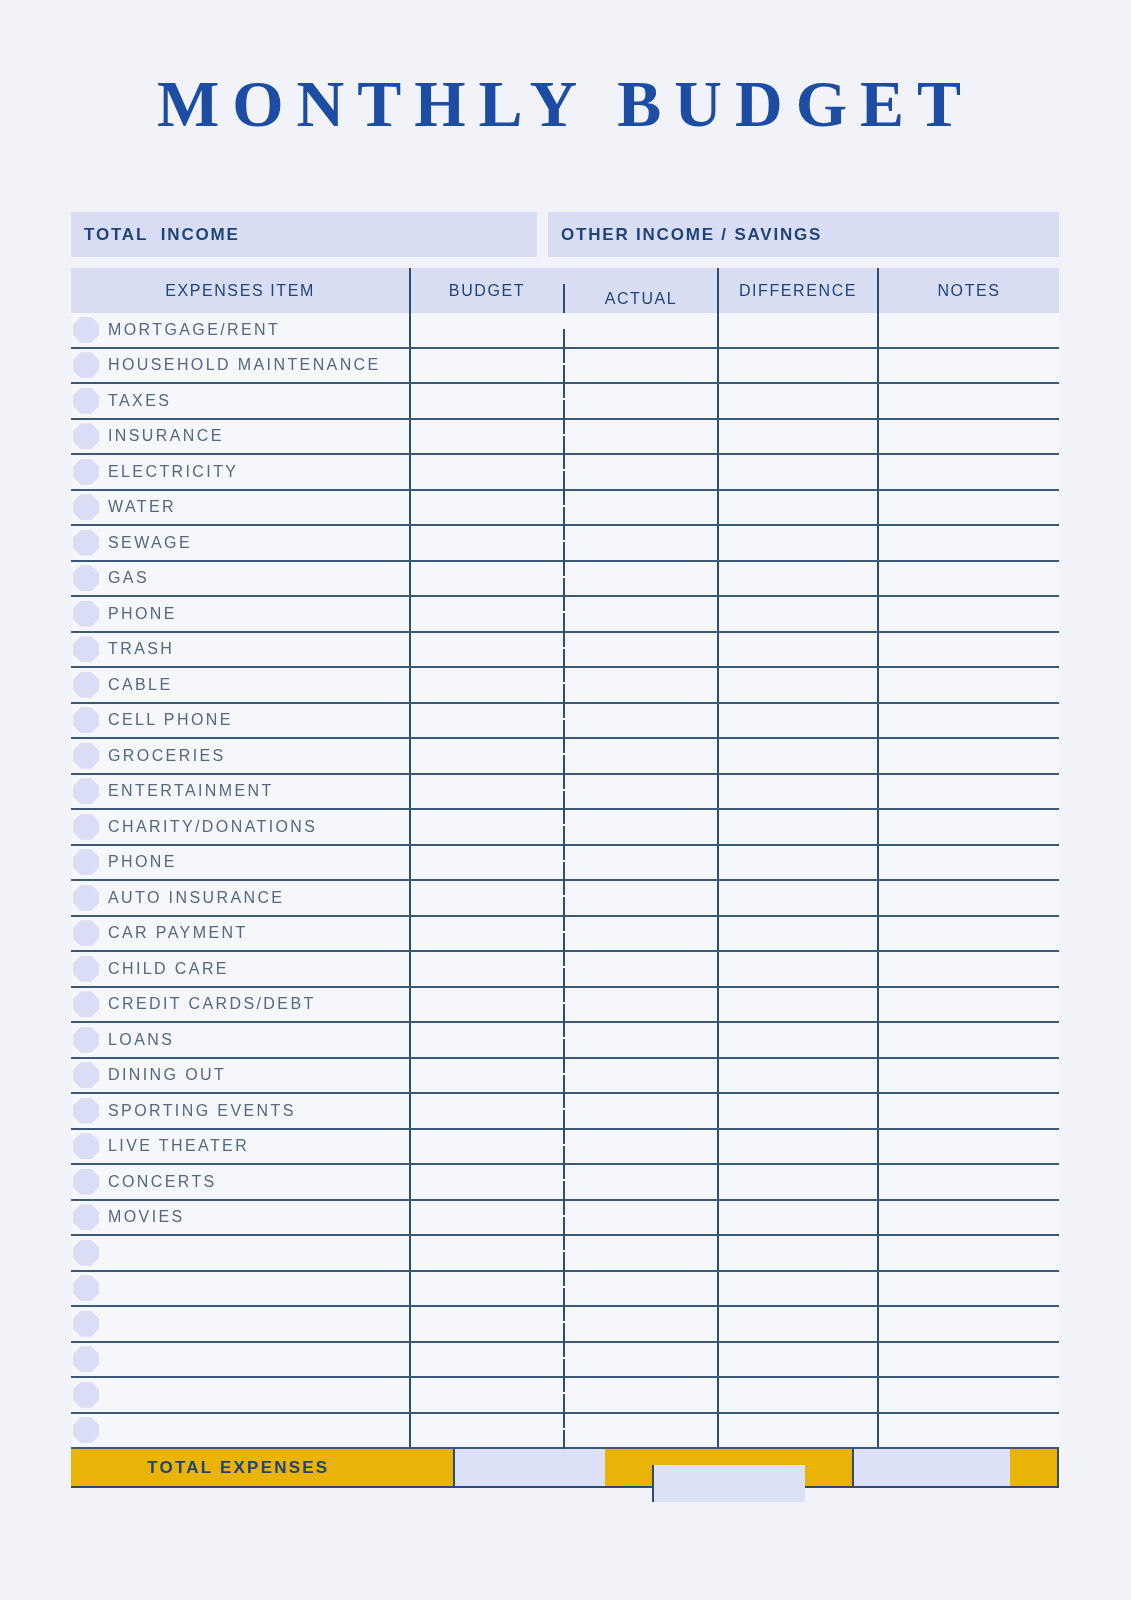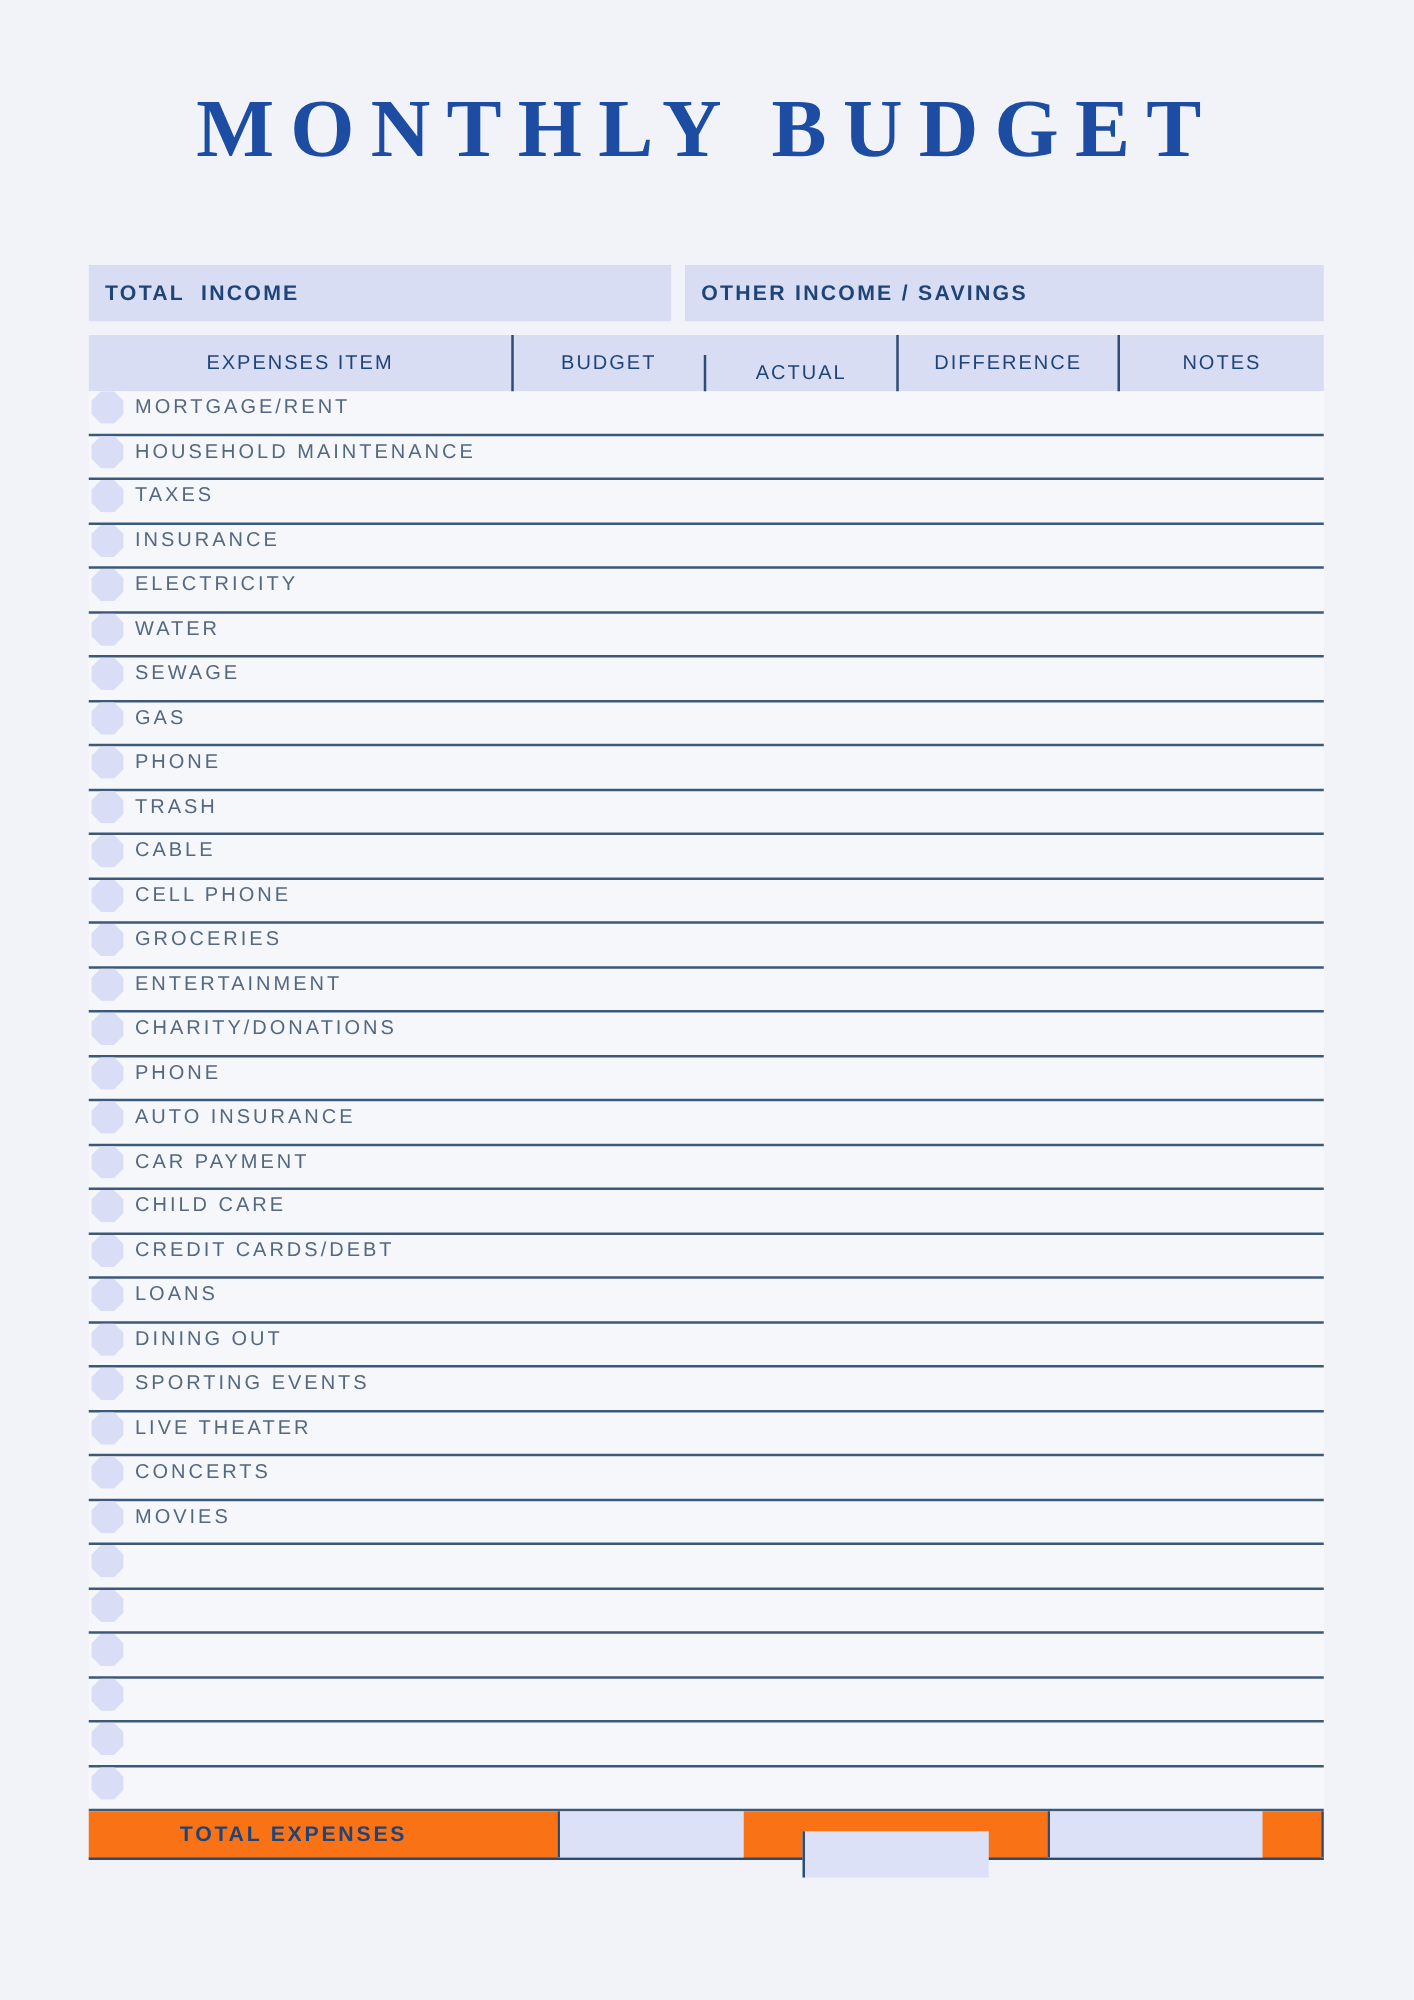--- a/index.html
+++ b/index.html
@@ -66,29 +66,28 @@
     align-items: center;
     justify-content: center;
     color: #1f4478;
     font-weight: normal;
     font-size: 16px;
     letter-spacing: 1.6px;
   }
   .c1 { width: 338px; }
   .c2 { width: 154px; border-left: 2px solid #2e4d70; }
   .c3 { width: 154px; border-left: 2px solid #2e4d70; margin-top: 16px; }
-  .c4 { width: 177px; border-left: 2px solid #2e4d70; }
+  .c4 { width: 160px; border-left: 2px solid #2e4d70; }
   .c5 { flex: 1;      border-left: 2px solid #2e4d70; }
 
   .tbody { background: #f5f7fb; }
   .trow {
     display: flex;
     height: 35.5px;
     border-bottom: 2px solid #3c5a78;
-    flex-direction: column;
   }
   .cell { height: 100%; }
   .item-cell {
     display: flex;
     align-items: center;
     padding-left: 2px;
   }
   .bullet {
     width: 26px; height: 26px;
     background: #d9def6;
@@ -99,21 +98,21 @@
     margin-left: 9px;
     color: #54687f;
     font-size: 16px;
     letter-spacing: 2.4px;
     white-space: nowrap;
   }
 
   .total-row {
     display: flex;
     height: 39px;
-    background: #f97316;
+    background: #eab308;
     border-bottom: 2.5px solid #2c4b6e;
     gap: 47px;
   }
   .total-label-cell {
     display: flex;
     align-items: center;
     justify-content: center;
   }
   .total-label {
     color: #1f4478;

